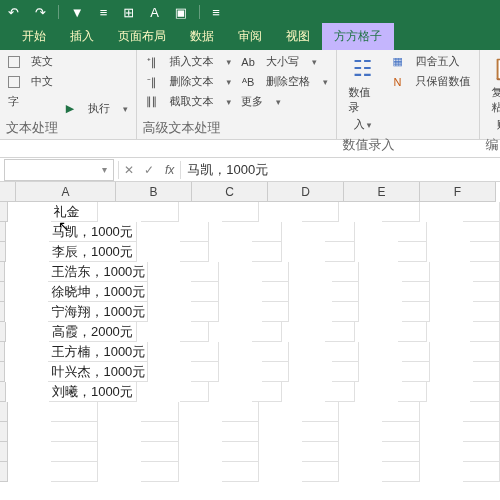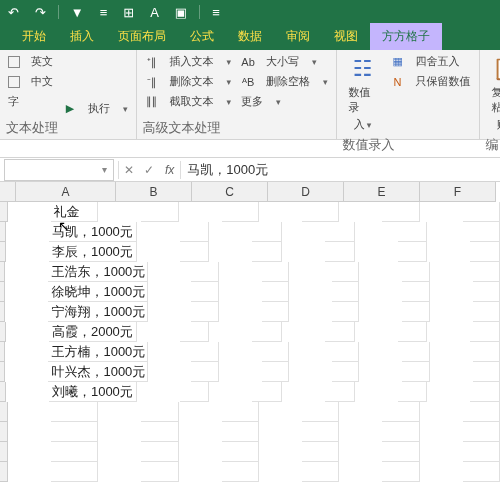--- a/index.html
+++ b/index.html
@@ -3,21 +3,21 @@
 <meta charset="utf-8">
 <style>
 * { margin: 0; padding: 0; box-sizing: border-box; font-family: "Microsoft YaHei", Arial, sans-serif; }
 body { background: #fff; width: 500px; height: 500px; overflow: hidden; font-size: 12px; }
 
 .titlebar { background: #217346; height: 24px; display: flex; align-items: center; padding: 0 4px; gap: 8px; }
 .titlebar .tb-icon { color: #fff; font-size: 13px; cursor: pointer; padding: 2px 4px; }
 .titlebar .tb-sep { width: 1px; height: 14px; background: rgba(255,255,255,0.3); }
 
 .tabs { background: #217346; height: 26px; display: flex; align-items: flex-end; padding-left: 10px; }
-.tab { color: #fde047; padding: 5px 12px; font-size: 12px; cursor: pointer; }
+.tab { color: #fef9c3; padding: 5px 12px; font-size: 12px; cursor: pointer; }
 .tab.active { background: #c4b5fd; color: #217346; }
 
 .ribbon { background: #f3f3f3; height: 90px; display: flex; border-bottom: 1px solid #d4d4d4; }
 .ribbon-group { border-right: 1px solid #d4d4d4; padding: 3px 6px 2px; display: flex; flex-direction: column; justify-content: space-between; }
 .ribbon-group-body { display: flex; gap: 6px; flex: 1; }
 .ribbon-group-label { text-align: left; font-size: 13px; color: #666; padding-top: 2px; }
 .ribbon-col { display: flex; flex-direction: column; gap: 3px; }
 .ribbon-item { display: flex; align-items: center; gap: 11px; font-size: 11px; color: #444; white-space: nowrap; cursor: pointer; padding: 1px 2px; }
 .ribbon-item .ri-icon { width: 14px; height: 14px; display: inline-flex; align-items: center; justify-content: center; font-size: 11px; }
 .ribbon-big { display: flex; flex-direction: column; align-items: center; justify-content: center; gap: 2px; padding: 2px 6px; cursor: pointer; font-size: 11px; color: #444; }
@@ -62,21 +62,20 @@
   <span class="tb-icon">A</span>
   <span class="tb-icon">▣</span>
   <span class="tb-sep"></span>
   <span class="tb-icon">≡</span>
 </div>
 
 <div class="tabs">
   <div class="tab">开始</div>
   <div class="tab">插入</div>
   <div class="tab">页面布局</div>
-  <div class="tab">公式</div>
   <div class="tab">数据</div>
   <div class="tab">审阅</div>
   <div class="tab">视图</div>
   <div class="tab active">方方格子</div>
 </div>
 
 <div class="ribbon">
 
   <div class="ribbon-group">
     <div class="ribbon-group-body">

